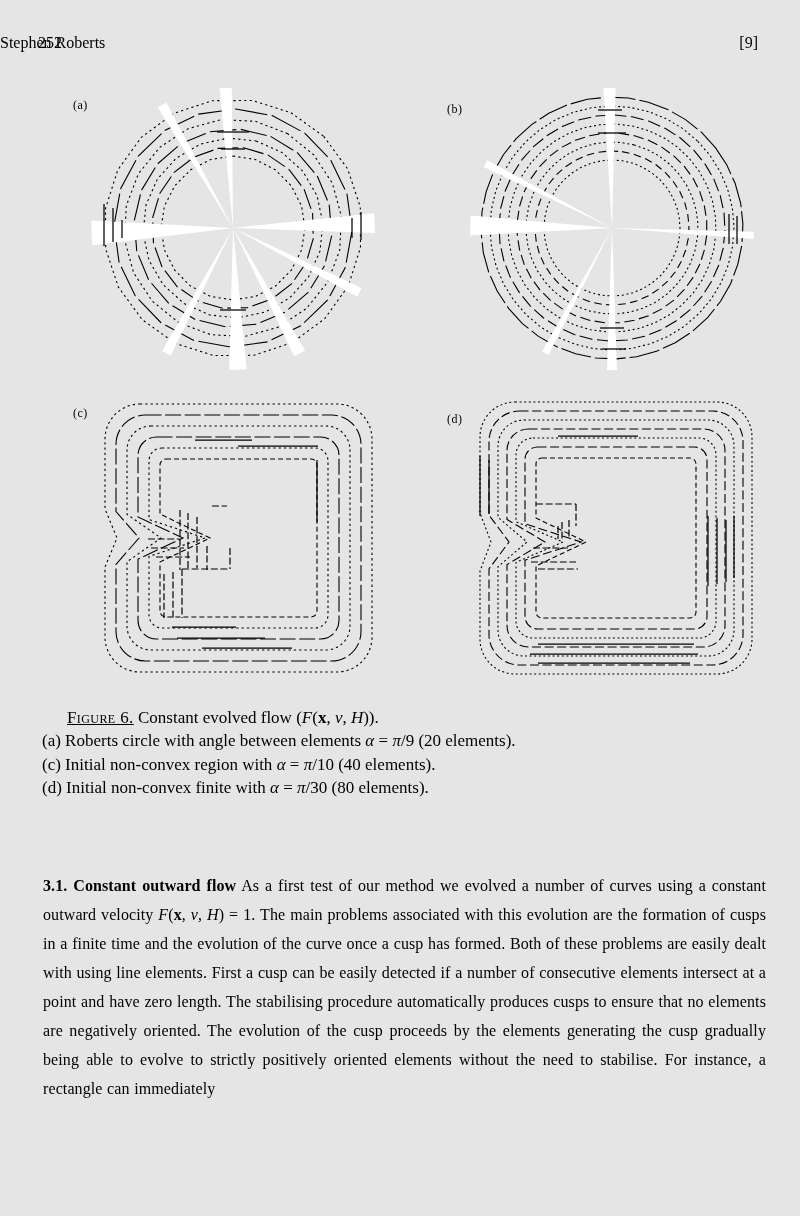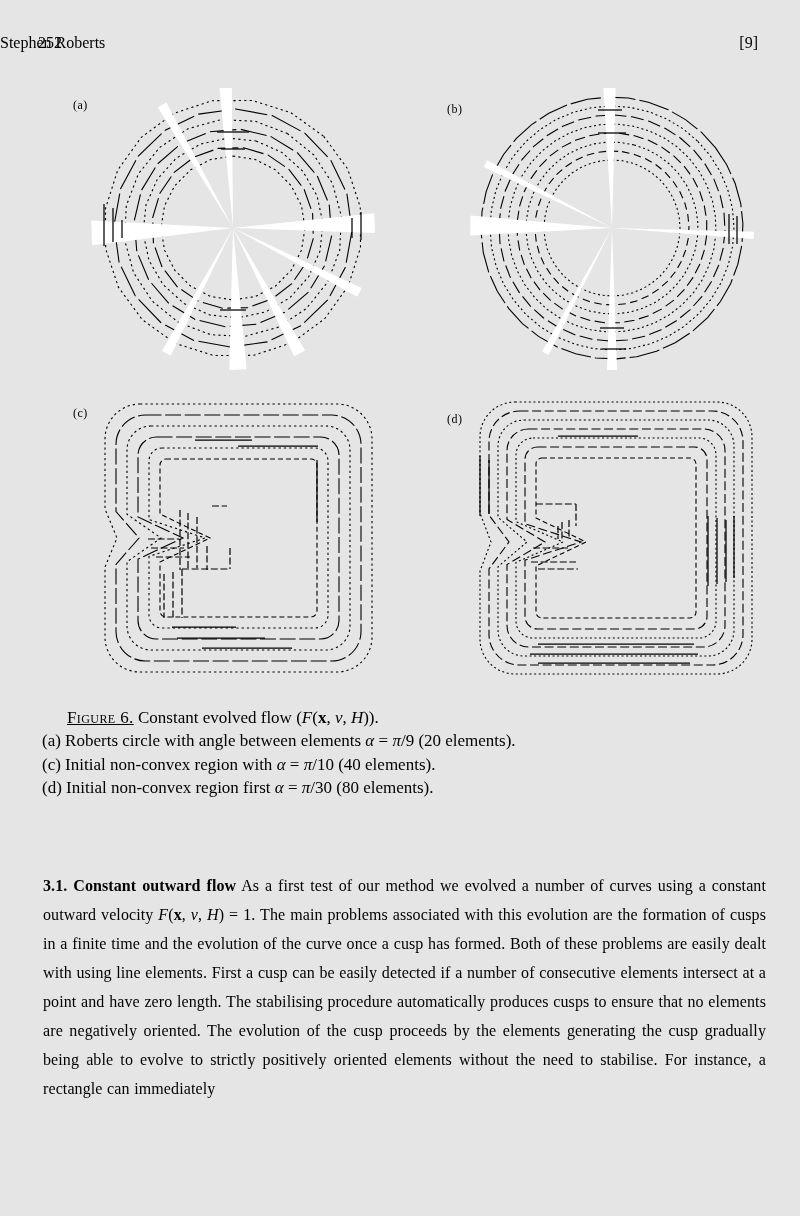--- a/index.html
+++ b/index.html
@@ -166,18 +166,18 @@
         <path d="M92,258 H260" fill="none" stroke="#000000" stroke-width="1.25"></path>
         <path d="M100,267 H252" fill="none" stroke="#000000" stroke-width="1.25"></path>
         <path d="M120,40 H200" fill="none" stroke="#000000" stroke-width="1.25"></path>
       </svg>
   </div>
 
   <div class="caption">
     <div class="cap-title"><span class="sc">Figure 6.</span><span>  Constant evolved flow (</span><span class="it">F</span><span>(</span><span class="bd">x</span><span>, </span><span class="it">v</span><span>, </span><span class="it">H</span><span>)).</span></div>
     <div class="cap-line"><span>(a) Roberts circle with angle between elements </span><span class="it">α</span><span> = </span><span class="it">π</span><span>/9 (20 elements).</span></div>
     <div class="cap-line"><span>(c) Initial non-convex region with </span><span class="it">α</span><span> = </span><span class="it">π</span><span>/10 (40 elements).</span></div>
-    <div class="cap-line"><span>(d) Initial non-convex region first </span><span class="it">α</span><span> = </span><span class="it">π</span><span>/30 (80 elements).</span></div>
+    <div class="cap-line"><span>(d) Initial non-convex finite with </span><span class="it">α</span><span> = </span><span class="it">π</span><span>/30 (80 elements).</span></div>
   </div>
 
   <div class="bodytext"><span class="bd">3.1. Constant outward flow</span><span> As a first test of our method we evolved a number of curves using a constant outward velocity </span><span class="it">F</span><span>(</span><span class="bd">x</span><span>, </span><span class="it">v</span><span>, </span><span class="it">H</span><span>) = 1. The main problems associated with this evolution are the formation of cusps in a finite time and the evolution of the curve once a cusp has formed. Both of these problems are easily dealt with using line elements. First a cusp can be easily detected if a number of consecutive elements intersect at a point and have zero length. The stabilising procedure automatically produces cusps to ensure that no elements are negatively oriented. The evolution of the cusp proceeds by the elements generating the cusp gradually being able to evolve to strictly positively oriented elements without the need to stabilise. For instance, a rectangle can immediately</span></div>
 
 </div>
 
 </body></html>

